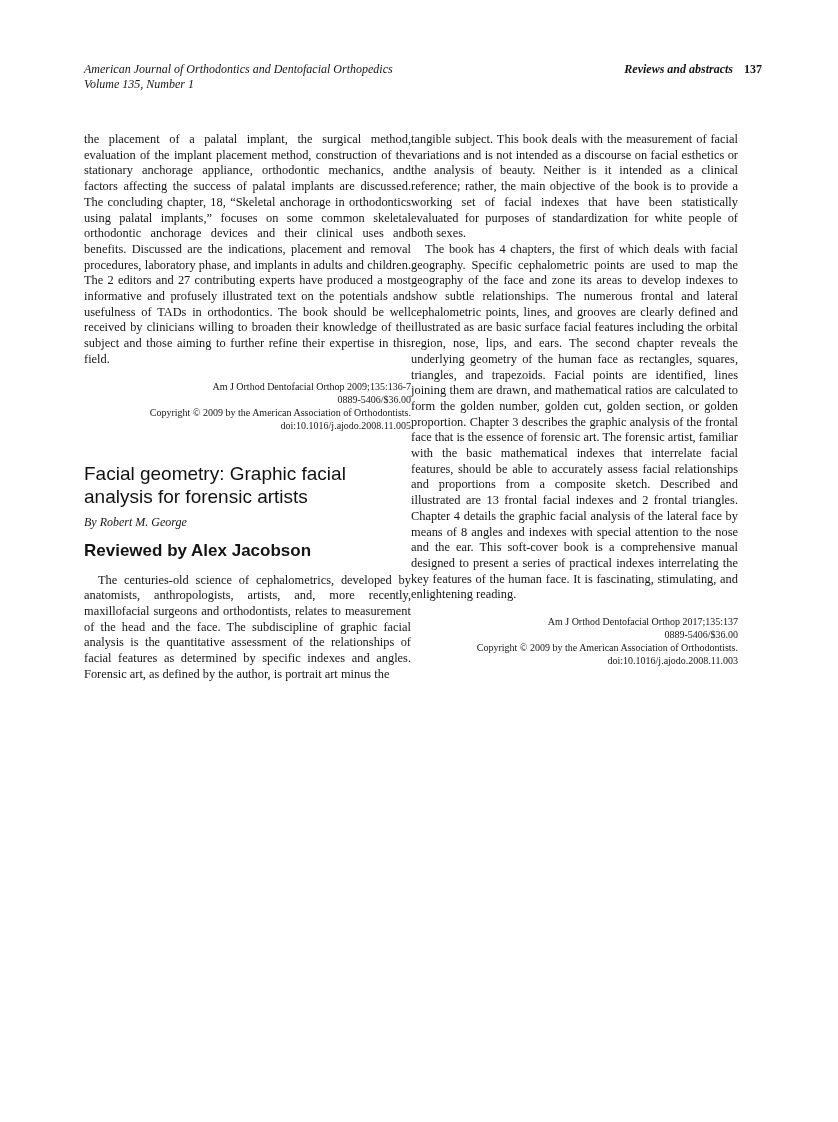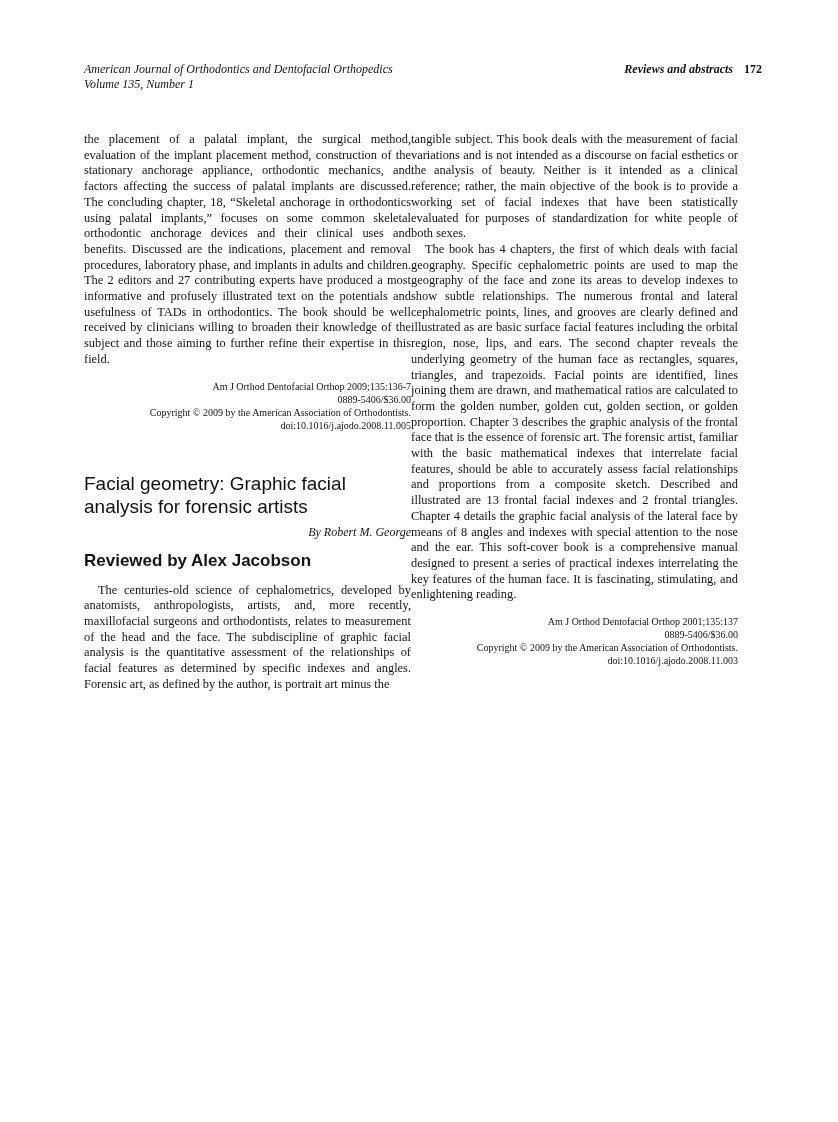--- a/index.html
+++ b/index.html
@@ -55,33 +55,32 @@
   
   .citation {
     margin-top: 12px;
     font-size: 10px;
     line-height: 13px;
   }
   .citation div { white-space: nowrap; text-align: right; }
 
   
   .review-title {
-    margin: 40px 0 0 0;
+    margin: 30px 0 0 0;
     font-family: "Liberation Sans", sans-serif;
     font-weight: 400;
     font-size: 19px;
     line-height: 23px;
     color: #111111;
   }
   .byline {
     margin: 7px 0 0 0;
     font-style: italic;
     font-size: 12px;
     line-height: 15px;
-    text-align: right;
   }
   .byline div { margin: 0; }
   .reviewer-line {
     margin: 14px 0 0 0;
     font-family: "Liberation Sans", sans-serif;
     font-weight: bold;
     font-size: 17px;
     line-height: 14px;
   }
   .opening-par { margin-top: 15px; }
@@ -91,21 +90,21 @@
 
 <div class="page">
 
   <header class="page-header">
     <div class="header-left">
       <div>American Journal of Orthodontics and Dentofacial Orthopedics</div>
       <div>Volume 135, Number 1</div>
     </div>
     <div class="header-right">
       <span class="section-name">Reviews and abstracts</span>
-      <span class="page-number">172</span>
+      <span class="page-number">137</span>
     </div>
   </header>
 
   <div class="columns">
 
     <div class="column">
       <p class="body-par">the placement of a palatal implant, the surgical method, evaluation of the implant placement method, construction of the stationary anchorage appliance, orthodontic mechanics, and factors affecting the success of palatal implants are discussed. The concluding chapter, 18, “Skeletal anchorage in orthodontics using palatal implants,” focuses on some common skeletal orthodontic anchorage devices and their clinical uses and benefits. Discussed are the indications, placement and removal procedures, laboratory phase, and implants in adults and children. The 2 editors and 27 contributing experts have produced a most informative and profusely illustrated text on the potentials and usefulness of TADs in orthodontics. The book should be well received by clinicians willing to broaden their knowledge of the subject and those aiming to further refine their expertise in this field.</p>
 
       <div class="citation">
         <div>Am J Orthod Dentofacial Orthop 2009;135:136-7</div>
@@ -124,21 +123,21 @@
 
       <p class="body-par indent opening-par">The centuries-old science of cephalometrics, developed by anatomists, anthropologists, artists, and, more recently, maxillofacial surgeons and orthodontists, relates to measurement of the head and the face. The subdiscipline of graphic facial analysis is the quantitative assessment of the relationships of facial features as determined by specific indexes and angles. Forensic art, as defined by the author, is portrait art minus the</p>
     </div>
 
     <div class="column">
       <p class="body-par">tangible subject. This book deals with the measurement of facial variations and is not intended as a discourse on facial esthetics or the analysis of beauty. Neither is it intended as a clinical reference; rather, the main objective of the book is to provide a working set of facial indexes that have been statistically evaluated for purposes of standardization for white people of both sexes.</p>
 
       <p class="body-par indent par-gap">The book has 4 chapters, the first of which deals with facial geography. Specific cephalometric points are used to map the geography of the face and zone its areas to develop indexes to show subtle relationships. The numerous frontal and lateral cephalometric points, lines, and grooves are clearly defined and illustrated as are basic surface facial features including the orbital region, nose, lips, and ears. The second chapter reveals the underlying geometry of the human face as rectangles, squares, triangles, and trapezoids. Facial points are identified, lines joining them are drawn, and mathematical ratios are calculated to form the golden number, golden cut, golden section, or golden proportion. Chapter 3 describes the graphic analysis of the frontal face that is the essence of forensic art. The forensic artist, familiar with the basic mathematical indexes that interrelate facial features, should be able to accurately assess facial relationships and proportions from a composite sketch. Described and illustrated are 13 frontal facial indexes and 2 frontal triangles. Chapter 4 details the graphic facial analysis of the lateral face by means of 8 angles and indexes with special attention to the nose and the ear. This soft-cover book is a comprehensive manual designed to present a series of practical indexes interrelating the key features of the human face. It is fascinating, stimulating, and enlightening reading.</p>
 
       <div class="citation">
-        <div>Am J Orthod Dentofacial Orthop 2001;135:137</div>
+        <div>Am J Orthod Dentofacial Orthop 2017;135:137</div>
         <div>0889-5406/$36.00</div>
         <div>Copyright © 2009 by the American Association of Orthodontists.</div>
         <div>doi:10.1016/j.ajodo.2008.11.003</div>
       </div>
     </div>
 
   </div>
 </div>
 
 </body></html>

